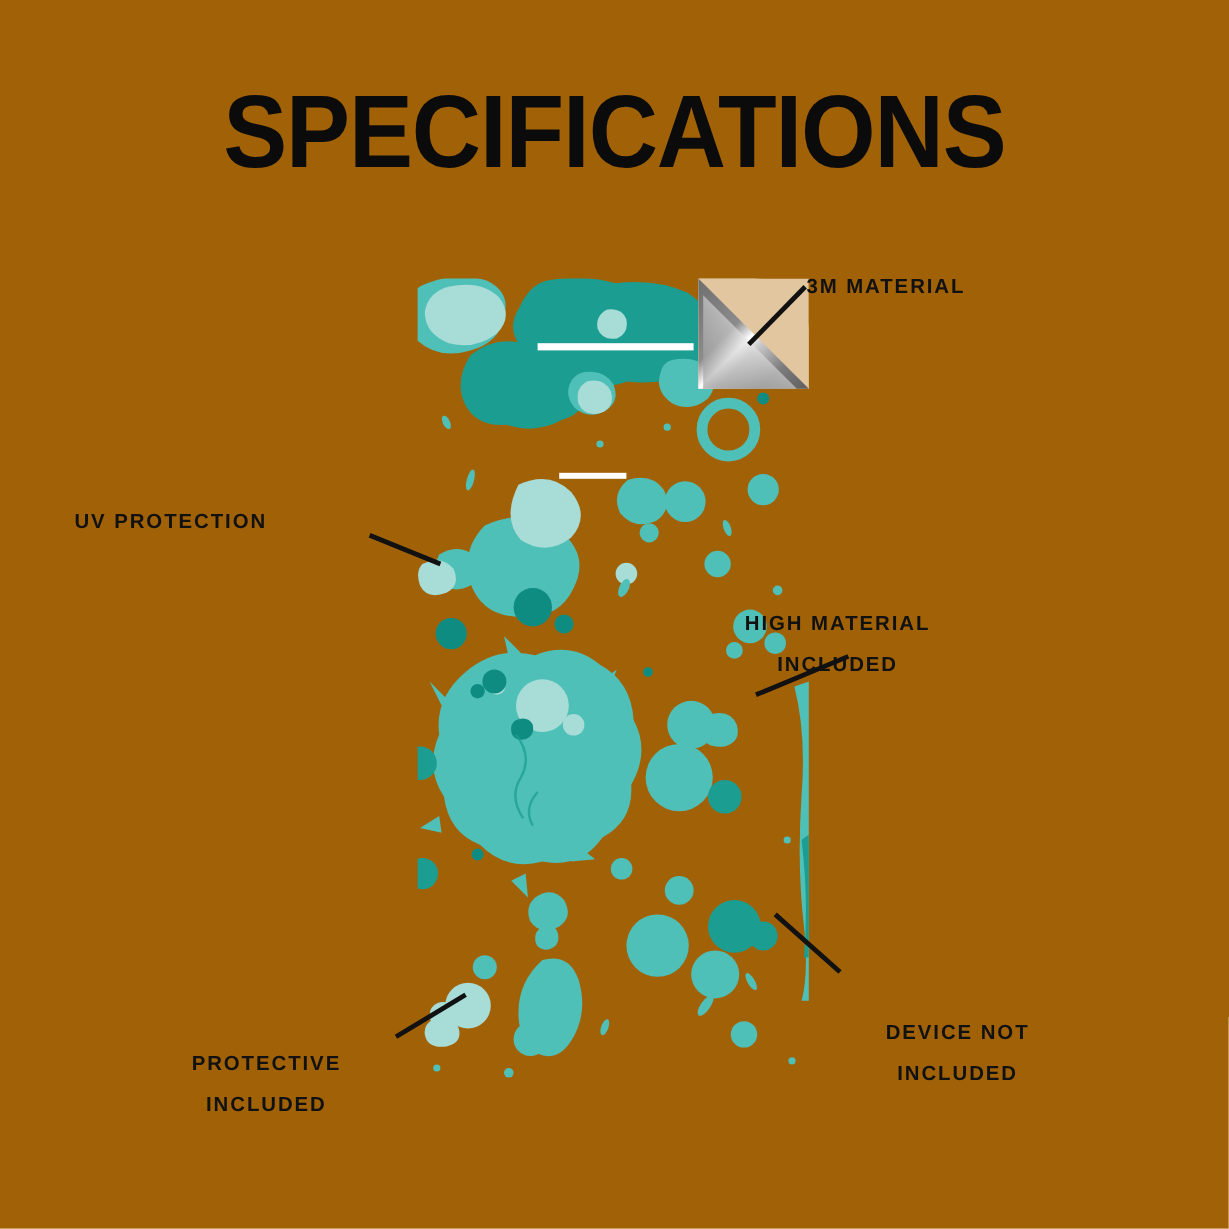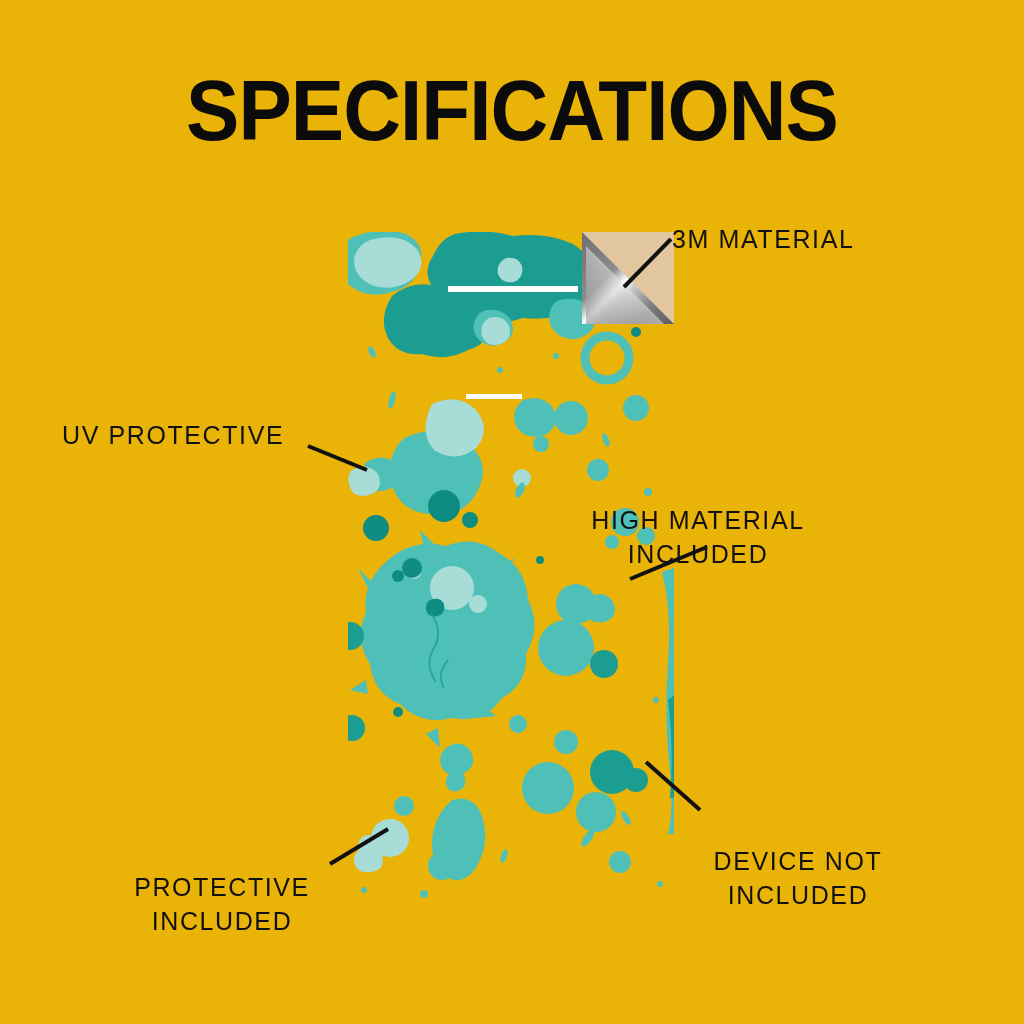--- a/index.html
+++ b/index.html
@@ -5,21 +5,21 @@
 <style>
   html, body {
     margin: 0;
     padding: 0;
     background: #ffffff;
   }
   #page {
     position: relative;
     width: 1024px;
     height: 1024px;
-    background: #eab308;
+    background: #a16207;
     overflow: hidden;
     font-family: "Liberation Sans", sans-serif;
   }
   #title {
     position: absolute;
     left: 0;
     top: 62px;
     width: 1024px;
     text-align: center;
     font-family: "Liberation Sans", sans-serif;
@@ -28,22 +28,22 @@
     line-height: 96px;
     letter-spacing: -1px;
     color: #0b0b0b;
     transform: scaleX(0.93);
     transform-origin: 50% 50%;
     white-space: nowrap;
   }
   .callout {
     position: absolute;
     font-family: "Liberation Sans", sans-serif;
-    font-weight: 400;
-    font-size: 25px;
+    font-weight: 700;
+    font-size: 17px;
     line-height: 34px;
     letter-spacing: 1.6px;
     color: #111111;
     white-space: nowrap;
   }
   .callout.center-align { text-align: center; }
   #art-layer, #line-layer {
     position: absolute;
     left: 0;
     top: 0;
@@ -219,21 +219,21 @@
       <line x1="646" y1="762" x2="700" y2="810"></line>
       <line x1="330" y1="864" x2="388" y2="829"></line>
     </g>
   </svg>
 
   <div class="callout" style="left:672px; top:222px;">
     <div>3M MATERIAL</div>
   </div>
 
   <div class="callout" style="left:62px; top:418px;">
-    <div>UV PROTECTIVE</div>
+    <div>UV PROTECTION</div>
   </div>
 
   <div class="callout center-align" style="left:562px; top:503px; width:272px;">
     <div>HIGH MATERIAL</div>
     <div>INCLUDED</div>
   </div>
 
   <div class="callout center-align" style="left:662px; top:820px; width:272px;margin-top:24px;">
     <div>DEVICE NOT</div>
     <div>INCLUDED</div>

